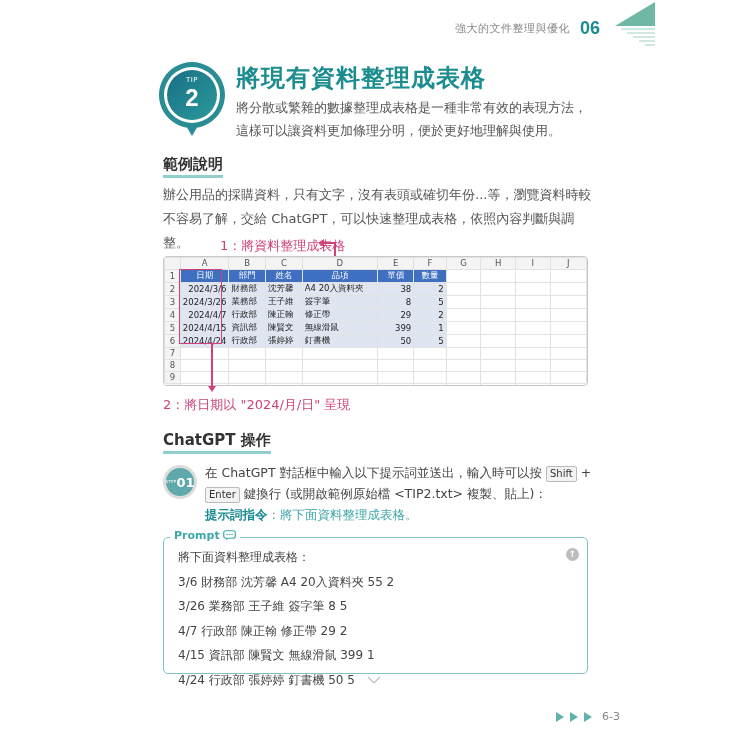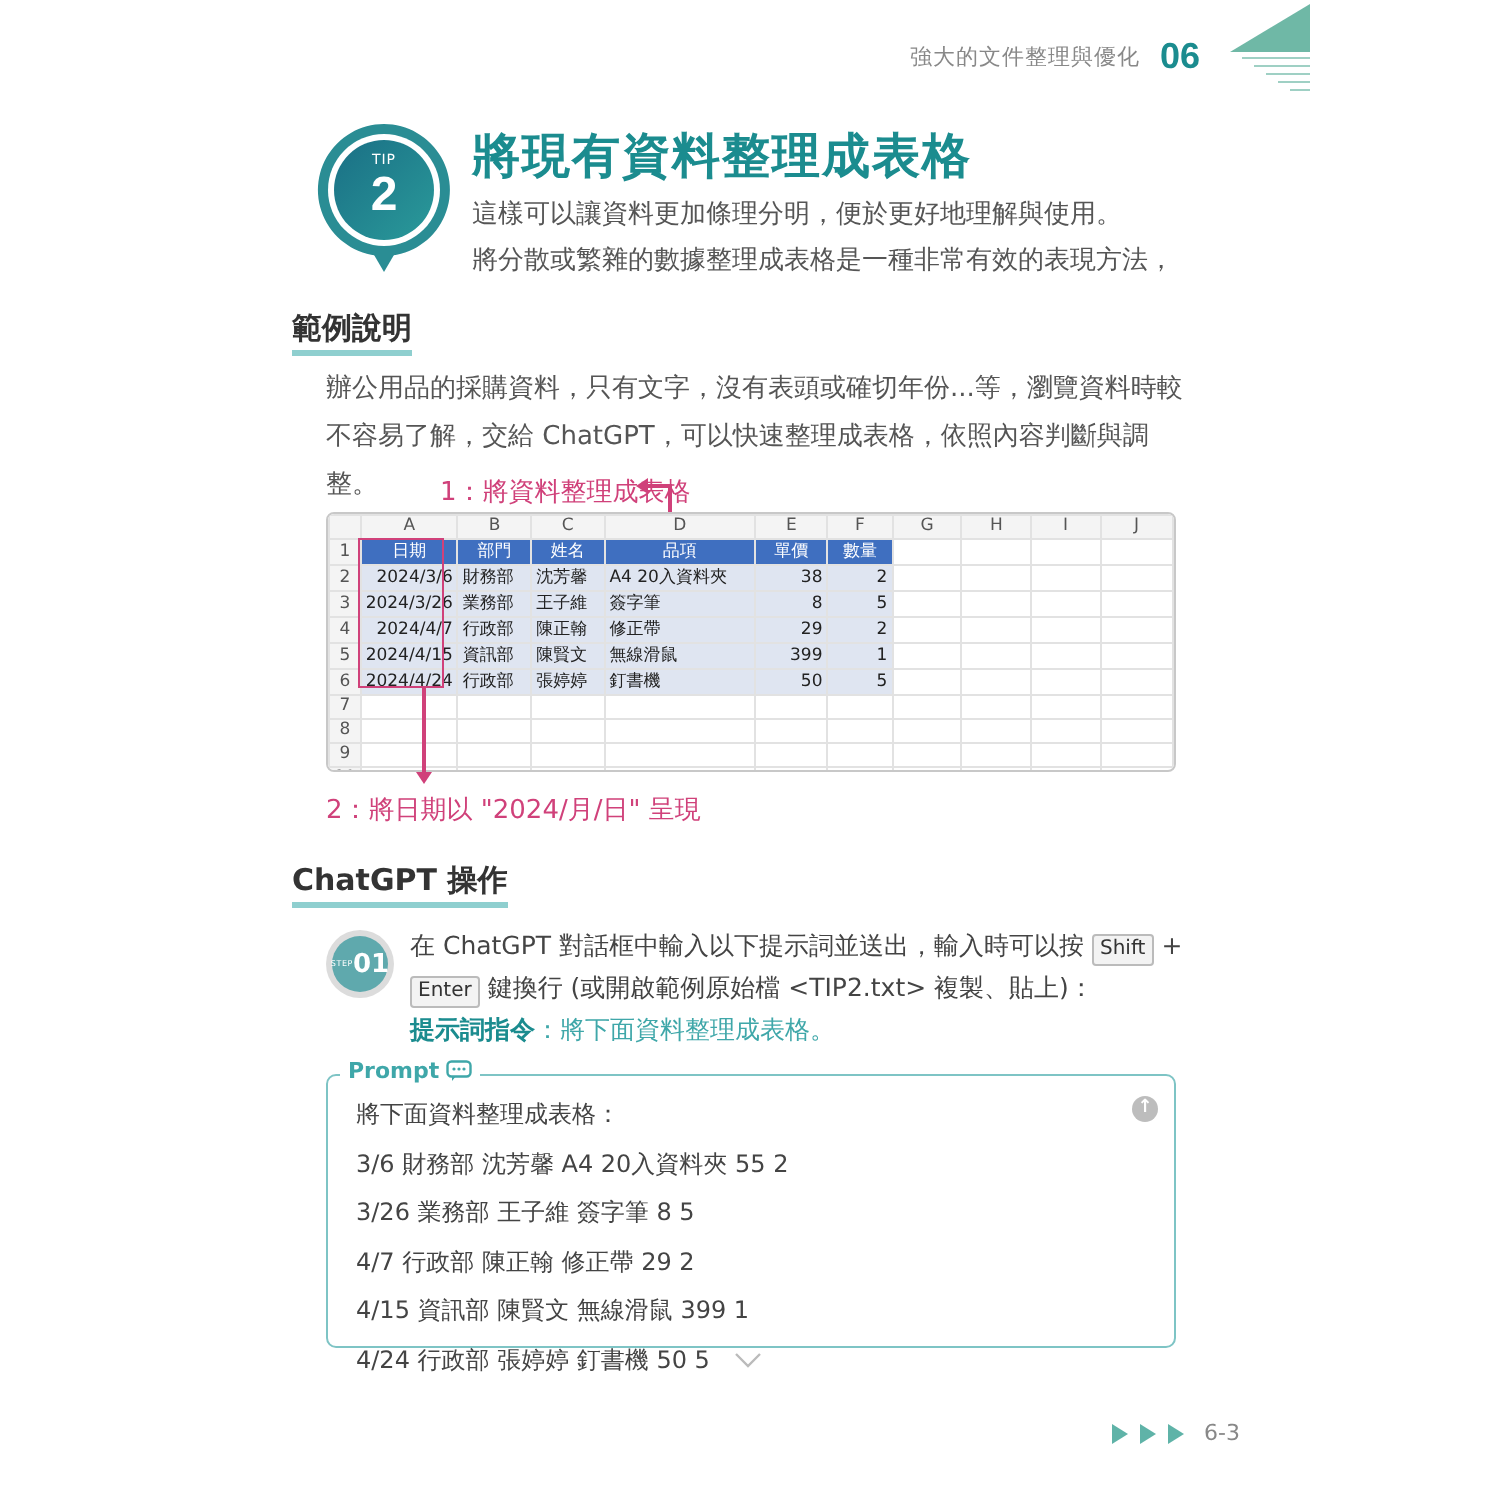--- a/index.html
+++ b/index.html
@@ -11,21 +11,21 @@
   .chapter-title { font-size: 11px; color: #888; letter-spacing: 0.5px; }
   .chapter-num { font-family: "Liberation Sans", sans-serif; font-weight: bold; font-size: 18px; color: #1b8c8f; }
   .corner-deco { position: absolute; top: 2px; right: 95px; width: 40px; height: 48px; }
 
   
   .tip-badge { position: absolute; left: 157px; top: 60px; width: 70px; height: 80px; }
   .tip-title { position: absolute; left: 236px; top: 62px; font-size: 24px; font-weight: bold; color: #1b8c8f; letter-spacing: 1px; }
   .tip-desc { position: absolute; left: 236px; top: 96px; font-size: 13px; line-height: 23px; color: #555; width: 360px; }
 
   
-  .section-heading { position: absolute; left: 146px; font-size: 15px; font-weight: bold; color: #333; padding-bottom: 2px; border-bottom: 3px solid #8fcfcf; line-height: 18px; }
+  .section-heading { position: absolute; left: 163px; font-size: 15px; font-weight: bold; color: #333; padding-bottom: 2px; border-bottom: 3px solid #8fcfcf; line-height: 18px; }
   .sec1 { top: 155px; }
   .sec2 { top: 431px; }
 
   .example-desc { position: absolute; left: 163px; top: 183px; width: 430px; font-size: 13px; line-height: 24px; color: #555; }
 
   
   .anno { position: absolute; font-size: 13px; color: #d0417a; }
   .anno1 { left: 220px; top: 237px; }
   .anno2 { left: 163px; top: 396px; }
   .anno-line { position: absolute; background: #d0417a; }
@@ -88,22 +88,22 @@
   <path d="M35 2 A33 33 0 1 1 34.9 2 Z" fill="#2a8d94"></path>
   <polygon points="28,64 42,64 35,76" fill="#2a8d94"></polygon>
   <circle cx="35" cy="35" r="28" fill="#ffffff"></circle>
   <circle cx="35" cy="35" r="25" fill="url(#tg)"></circle>
 </svg>
 <div style="position:absolute;left:157px;top:76px;width:70px;text-align:center;color:#fff;font-size:7px;letter-spacing:0.5px;">TIP</div>
 <div style="position:absolute;left:157px;top:84px;width:70px;text-align:center;color:#fff;font-size:24px;font-weight:bold;font-family:'Liberation Sans',sans-serif;">2</div>
 
 <div class="tip-title">將現有資料整理成表格</div>
 <div class="tip-desc">
+  <div>將分散或繁雜的數據整理成表格是一種非常有效的表現方法，</div>
   <div>這樣可以讓資料更加條理分明，便於更好地理解與使用。</div>
-  <div>將分散或繁雜的數據整理成表格是一種非常有效的表現方法，</div>
 </div>
 
 <div class="section-heading sec1">範例說明</div>
 <div class="example-desc">
   <div>辦公用品的採購資料，只有文字，沒有表頭或確切年份...等，瀏覽資料時較</div>
   <div>不容易了解，交給 ChatGPT，可以快速整理成表格，依照內容判斷與調整。</div>
 </div>
 
 <div class="anno anno1">1：將資料整理成表格</div>
 <div class="anno-line" style="left:323px;top:242px;width:12px;height:1.5px;"></div>

